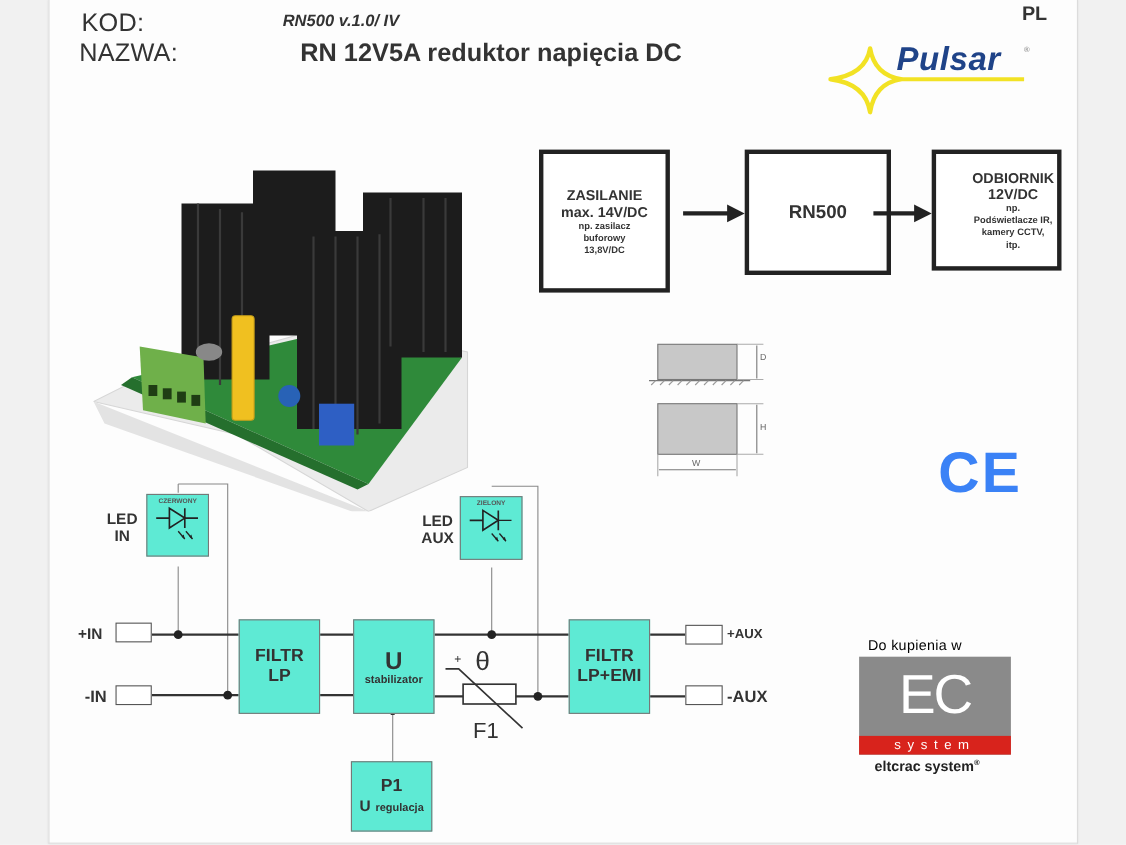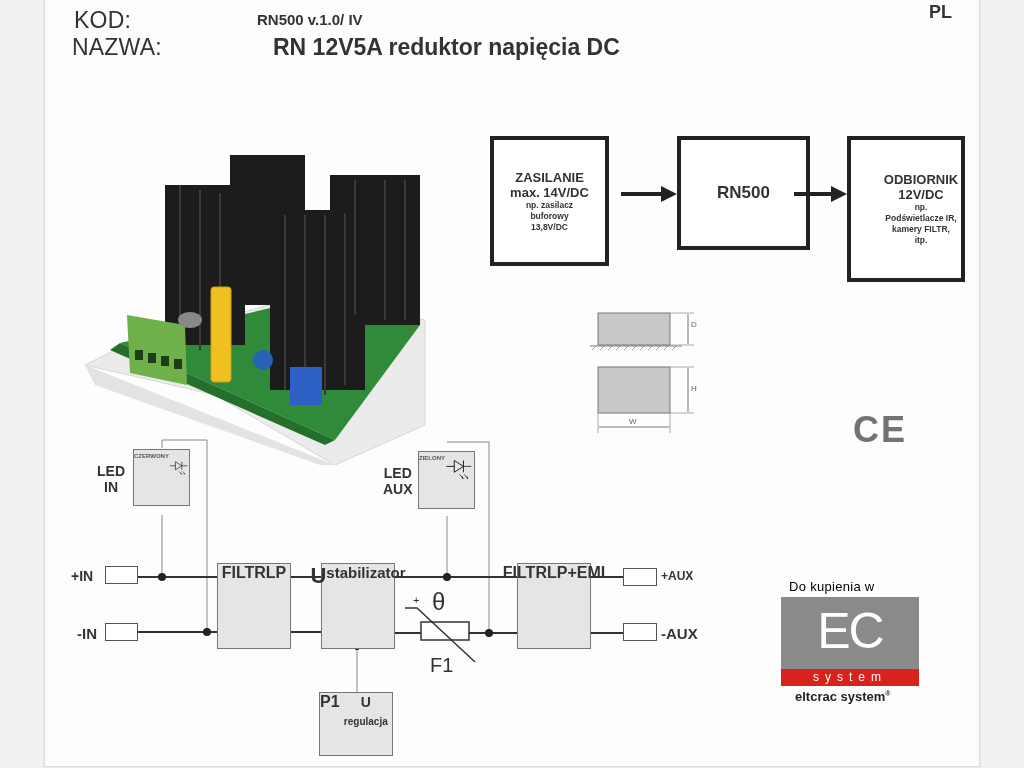--- a/index.html
+++ b/index.html
@@ -10,52 +10,60 @@
       position: relative;
     }
     .page {
       position: absolute; left: 44px; top: 0; width: 934px; height: 766px;
       background: #fdfdfd;
       border-left: 1px solid #dcdcdc; border-right: 1px solid #dcdcdc; border-bottom: 1px solid #dcdcdc;
       box-shadow: 0 0 2px rgba(0,0,0,0.08);
     }
     .abs { position: absolute; }
     .hdr-label { font-size: 23px; color: #333; letter-spacing: 0.2px; }
-    .hdr-code { font-size: 15px; font-weight: bold; color: #333; }
+    .hdr-code { font-size: 15px; font-weight: bold; color: #333; font-style: italic; }
     .hdr-name { font-size: 23px; font-weight: bold; color: #333; }
     .lang { font-size: 18px; font-weight: bold; color: #333; }
     .pulsar-text { font-size: 30px; font-weight: bold; font-style: italic; color: #1f4388; letter-spacing: 0.5px; }
     .reg { font-size: 7px; color: #888; }
     .blk {
       position: absolute; border: 4px solid #222; background: #fff; box-sizing: border-box;
       display: flex; flex-direction: column; align-items: center; justify-content: center; text-align: center;
       color: #333;
     }
     .blk .big { font-weight: bold; font-size: 13px; line-height: 15px; }
     .blk .small { font-weight: bold; font-size: 8.5px; line-height: 11px; }
     .blk .mid { font-weight: bold; font-size: 17px; }
     .cbox {
-      position: absolute; border: 1.5px solid #777; background: #e5e5e5; box-sizing: border-box;
-      display: flex; flex-direction: row; justify-content: center; text-align: center;
+      position: absolute; border: 1.5px solid #777; background: #5eead4; box-sizing: border-box;
+      display: flex; flex-direction: column; align-items: center; justify-content: center; text-align: center;
       color: #333; font-weight: bold;
     }
     .lbl { position: absolute; font-weight: bold; color: #333; font-size: 14px; }
     .ec-header { font-size: 13px; color: #000000; letter-spacing: 0.3px; }
   </style>
 </head>
 <body>
 
 <div class="page">
 
   <div class="abs hdr-label" style="left:29px; top:7px;">KOD:</div>
   <div class="abs hdr-label" style="left:27px; top:34px;">NAZWA:</div>
   <div class="abs hdr-code" style="left:212px; top:11px;">RN500  v.1.0/ IV</div>
   <div class="abs hdr-name" style="left:228px; top:34px;">RN 12V5A  reduktor napięcia DC</div>
   <div class="abs lang" style="left:884px; top:2px;">PL</div>
 
+  <div class="abs" style="left:706px; top:40px; width:190px; height:70px;">
+    <svg width="190" height="70" viewBox="0 0 190 70">
+      <path d="M40 4 Q44 28 68 32 Q44 36 40 62 Q36 36 4 32 Q36 28 40 4 Z" fill="none" stroke="#f2e224" stroke-width="4" stroke-linejoin="round"></path>
+      <line x1="62" y1="32" x2="180" y2="32" stroke="#f2e224" stroke-width="3.5"></line>
+    </svg>
+    <span class="abs pulsar-text" style="left:64px; top:-2px;">Pulsar</span>
+    <span class="abs reg" style="left:180px; top:2px;">®</span>
+  </div>
 
   <div class="abs" style="left:40px; top:145px; width:400px; height:320px;">
     <svg width="400" height="320" viewBox="0 0 400 320">
 
       <polygon points="0,220 130,250 250,320 340,280 340,175 220,150 40,200" fill="#ebebeb" stroke="#d6d6d6"></polygon>
       <polygon points="0,220 10,240 235,320 250,320" fill="#e3e3e3"></polygon>
 
       <polygon points="35,198 220,155 335,180 250,295" fill="#2f8a3a"></polygon>
       <polygon points="35,198 250,295 240,300 25,205" fill="#256f2d"></polygon>
 
@@ -99,26 +107,26 @@
   <div class="blk" style="left:445px; top:136px; width:119px; height:130px;">
     <div class="big">ZASILANIE</div>
     <div class="big">max. 14V/DC</div>
     <div class="small">np. zasilacz</div>
     <div class="small">buforowy</div>
     <div class="small">13,8V/DC</div>
   </div>
   <div class="blk" style="left:632px; top:136px; width:133px; height:114px;">
     <div class="mid">RN500</div>
   </div>
-  <div class="blk" style="left:802px; top:136px; width:118px; height:146px;padding-left:30px;">
+  <div class="blk" style="left:802px; top:136px; width:118px; height:110px;padding-left:30px;">
     <div class="big">ODBIORNIK</div>
     <div class="big">12V/DC</div>
     <div class="small">np.</div>
     <div class="small">Podświetlacze IR,</div>
-    <div class="small">kamery FILTR,</div>
+    <div class="small">kamery CCTV,</div>
     <div class="small">itp.</div>
   </div>
   <svg class="abs" style="left:576px; top:180px;" width="230" height="30">
     <g>
       <line x1="0" y1="14" x2="42" y2="14" stroke="#222" stroke-width="4"></line>
       <polygon points="40,6 56,14 40,22" fill="#222"></polygon>
     </g>
     <g>
       <line x1="173" y1="14" x2="212" y2="14" stroke="#222" stroke-width="4"></line>
       <polygon points="210,6 226,14 210,22" fill="#222"></polygon>
@@ -149,21 +157,21 @@
       <line x1="80" y1="108" x2="104" y2="108" stroke="#aaa"></line>
     <line x1="98" y1="63" x2="98" y2="107" stroke="#777"></line>
     <line x1="8" y1="108" x2="8" y2="128" stroke="#aaa"></line>
       <line x1="80" y1="108" x2="80" y2="128" stroke="#aaa"></line>
     <line x1="9" y1="122" x2="79" y2="122" stroke="#777"></line>
   </svg>
   <div class="abs" style="left:646px; top:320px; font-size:8px; color:#666;">D</div>
   <div class="abs" style="left:646px; top:384px; font-size:8px; color:#666;">H</div>
   <div class="abs" style="left:584px; top:417px; font-size:8px; color:#666;">W</div>
 
-  <div class="abs" style="left:808px; top:408px; font-size:36px; font-weight:bold; color:#737373; letter-spacing:2px; line-height:44px;">CE</div>
+  <div class="abs" style="left:808px; top:408px; font-size:52px; font-weight:bold; color:#3b82f6; letter-spacing:2px; line-height:44px;">CE</div>
 
   <svg class="abs" style="left:0; top:430px;" width="700" height="330">
 
     <line x1="117" y1="85" x2="117" y2="147" stroke="#888" stroke-width="1"></line>
     <line x1="117" y1="10" x2="117" y2="18" stroke="#888" stroke-width="1"></line>
     <polyline points="117,10 162,10 162,202" fill="none" stroke="#888" stroke-width="1"></polyline>
 
     <line x1="402" y1="86" x2="402" y2="147" stroke="#888" stroke-width="1"></line>
     <polyline points="402,12 444,12 444,203" fill="none" stroke="#888" stroke-width="1"></polyline>
 
@@ -233,21 +241,21 @@
     </svg>
   </div>
 
   <div class="cbox" style="left:172px; top:563px; width:74px; height:86px; font-size:16px; line-height:18px;">
     <div>FILTR</div>
     <div>LP</div>
   </div>
 
   <div class="cbox" style="left:276px; top:563px; width:74px; height:86px;">
     <div style="font-size:22px; line-height:24px;">U</div>
-    <div style="font-size:15px;">stabilizator</div>
+    <div style="font-size:10px;">stabilizator</div>
   </div>
 
   <div class="abs" style="left:368px; top:594px; font-size:11px; color:#333;">+</div>
   <div class="abs" style="left:387px; top:590px; font-size:24px; color:#333; line-height:24px;">θ</div>
   <div class="abs" style="left:385px; top:654px; font-size:20px; color:#333;">F1</div>
 
   <div class="cbox" style="left:472px; top:563px; width:74px; height:86px; font-size:16px; line-height:18px;">
     <div>FILTR</div>
     <div>LP+EMI</div>
   </div>

